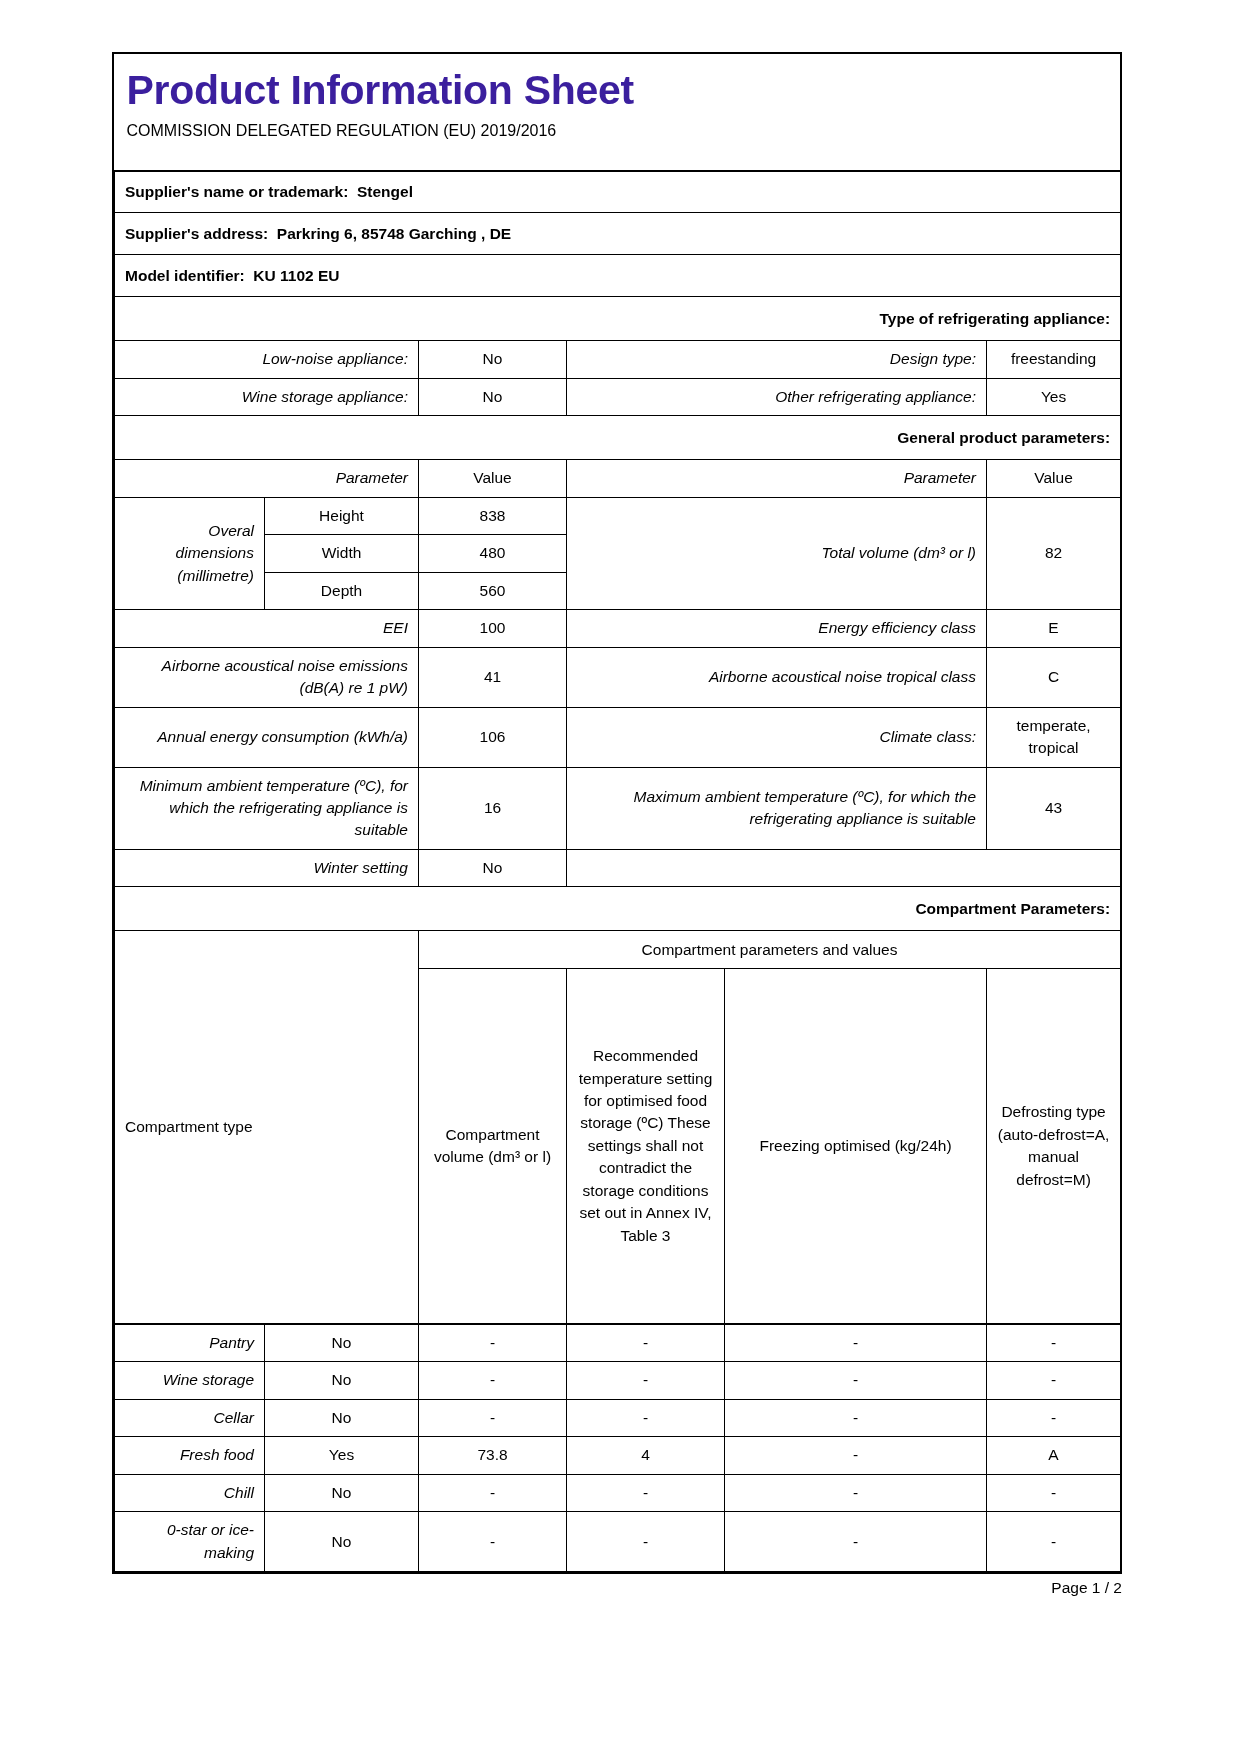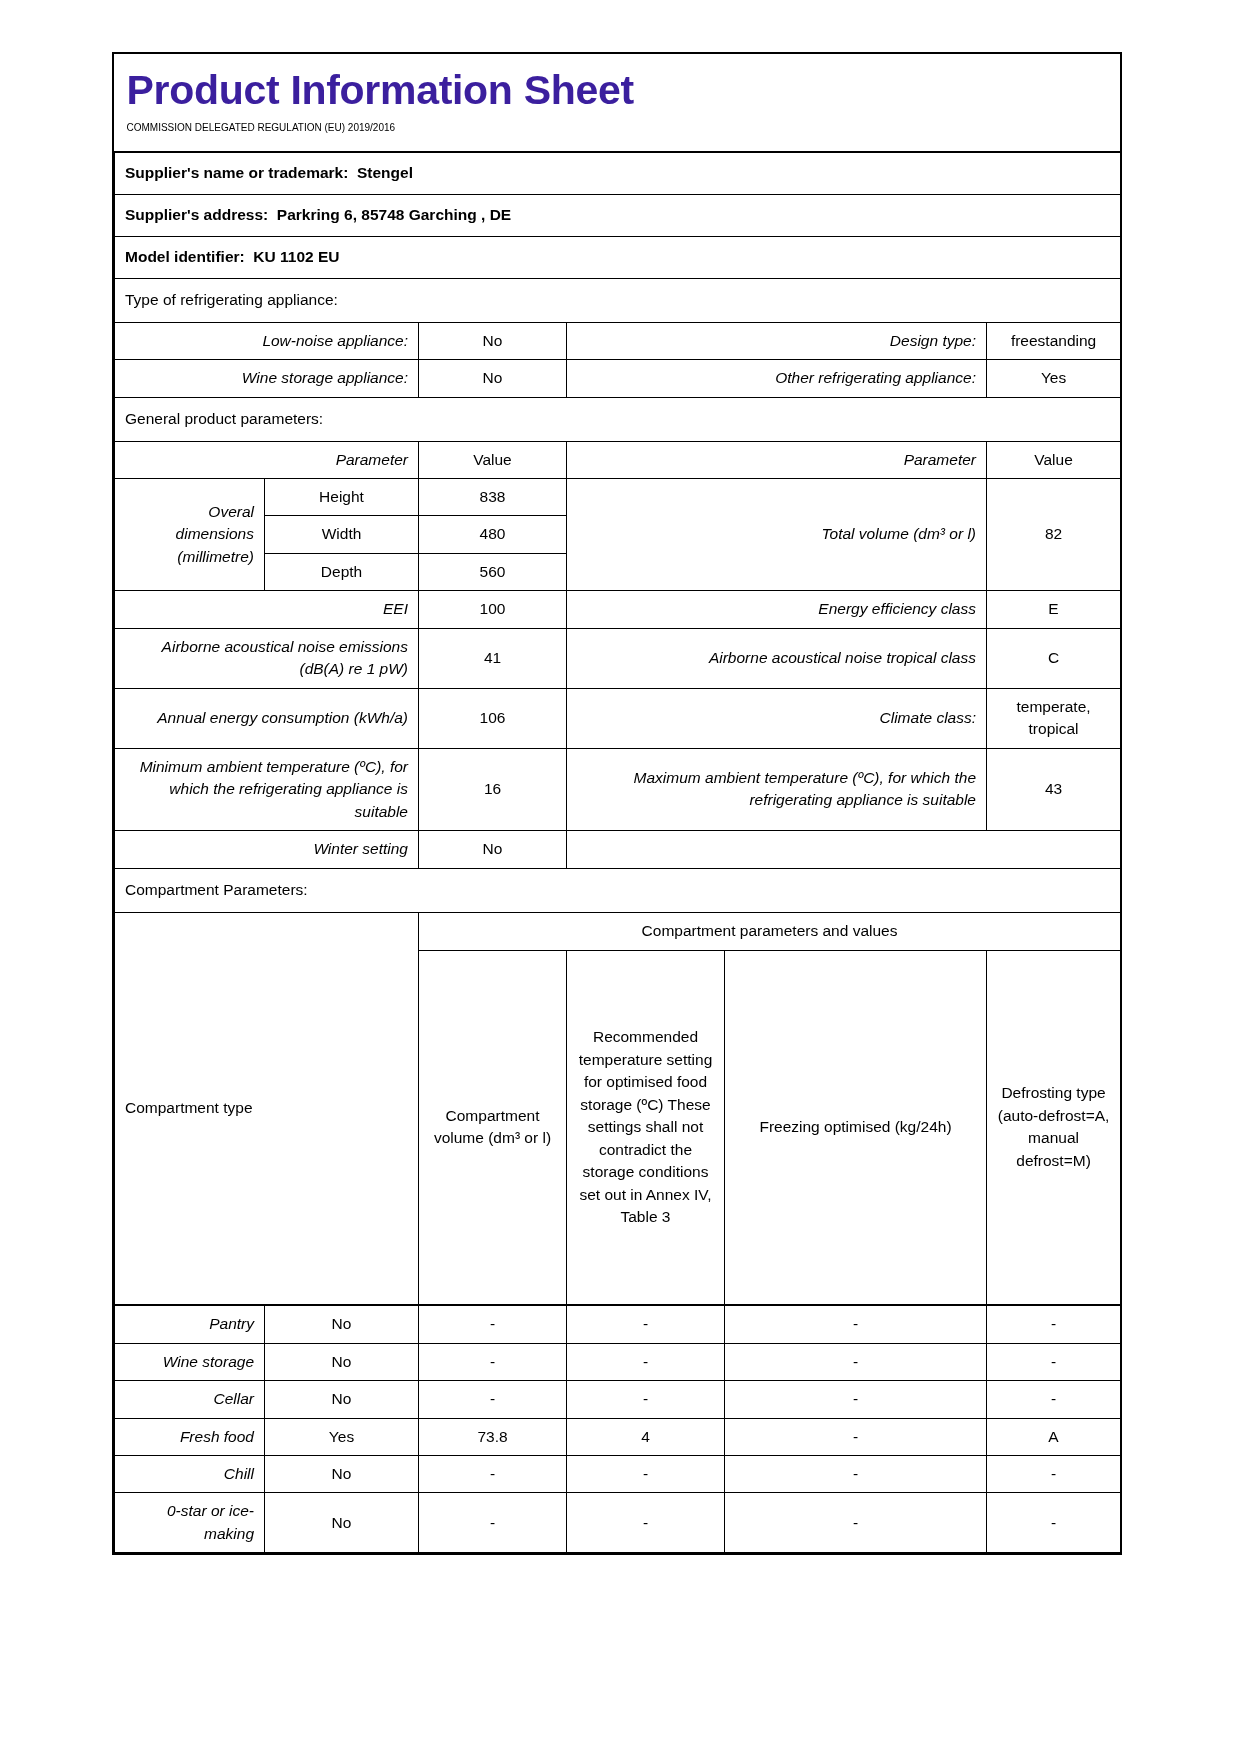--- a/index.html
+++ b/index.html
@@ -46,43 +46,44 @@
   }
   .doc-title {
     color: #3b1f9e;
     font-size: 41px;
     font-weight: bold;
     letter-spacing: -0.3px;
     padding: 14px 12px 6px 12px;
     line-height: 1.1;
   }
   .doc-subtitle {
-    font-size: 10px;
-    padding: 2px 12px 17px 12px;
+    font-size: 16px;
+    padding: 2px 12px 28px 12px;
     line-height: 1.3;
   }
   .lbl-bold {
     font-weight: bold;
   }
   .val-inline {
     font-weight: bold;
   }
   .tall {
     height: 42px;
   }
   .center {
     text-align: center;
   }
   .left {
     text-align: right;
     font-style: italic;
   }
   .sec-head {
-    font-weight: normal;
+    font-weight: bold;
     height: 44px;
+    text-align: right;
   }
   .thick-top {
     border-top: 2px solid #000 !important;
   }
   .vstack {
     line-height: 1.55;
   }
   .tall-row td {
     height: 54px;
   }
@@ -301,14 +302,15 @@
         <td class="center">-</td>
         <td class="center">-</td>
         <td colspan="2" class="center">-</td>
         <td class="center">-</td>
       </tr>
 
     </tbody>
       </table>
   </div>
 
+  <div class="footer">Page 1 / 2</div>
 
 </div>
 
 </body></html>

